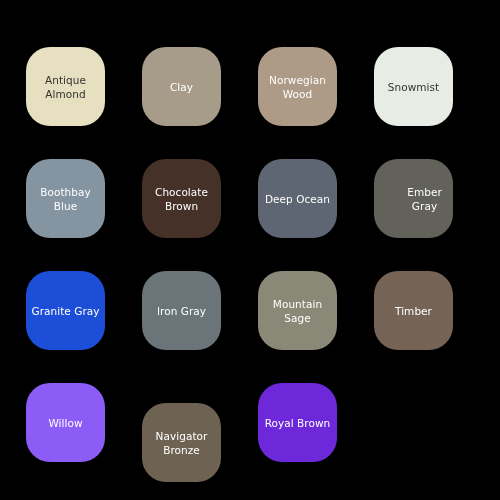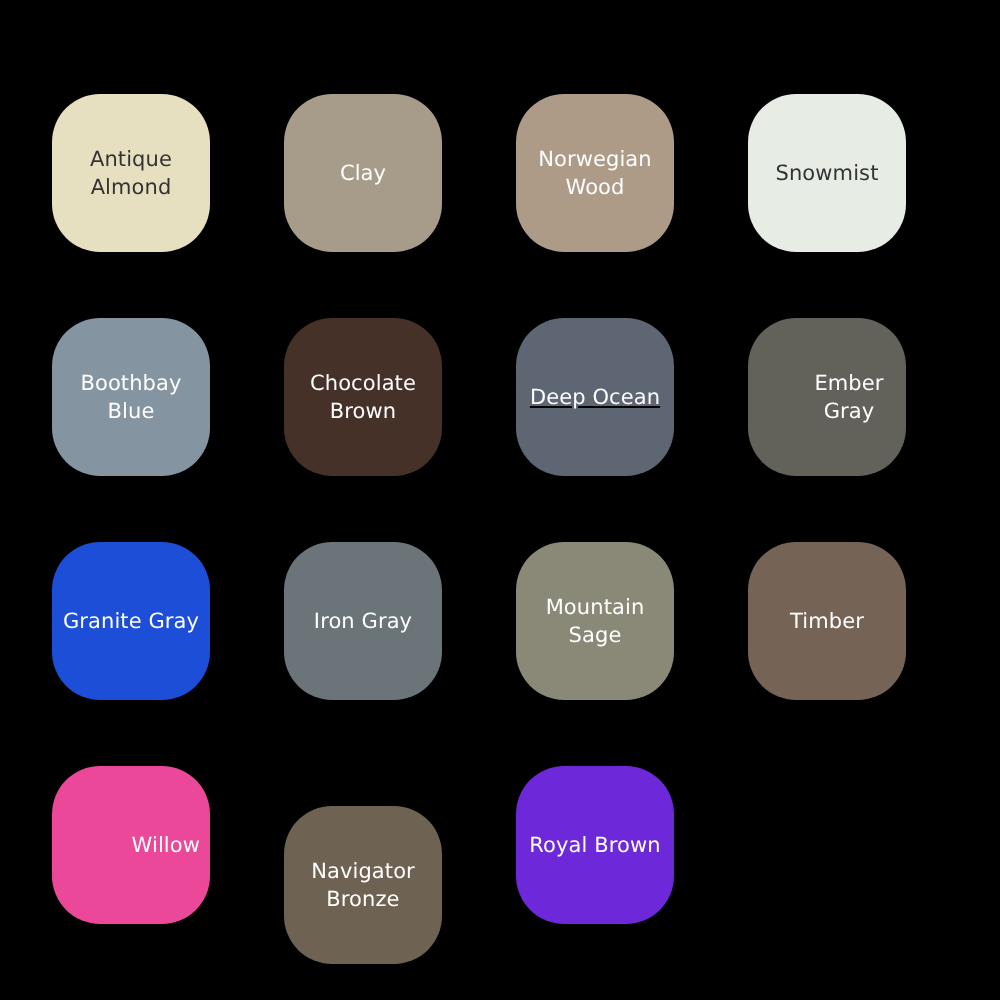--- a/index.html
+++ b/index.html
@@ -62,39 +62,39 @@
     </div>
     <div class="swatch" style="background: rgb(231, 236, 229);">
       <span class="swatch-label label-dark" style="color: rgb(51, 51, 51);">Snowmist</span>
     </div>
     <div class="swatch" style="background: rgb(132, 148, 160);">
       <span class="swatch-label label-light" style="color: rgb(255, 255, 255);">Boothbay Blue</span>
     </div>
     <div class="swatch" style="background: rgb(70, 49, 41);">
       <span class="swatch-label label-light" style="color: rgb(255, 255, 255);">Chocolate Brown</span>
     </div>
-    <div class="swatch" style="background: rgb(94, 101, 115); text-decoration: underline;">
+    <div class="swatch" style="background: rgb(94, 101, 115);">
       <span class="swatch-label label-light" style="color: rgb(255, 255, 255);">Deep Ocean</span>
     </div>
     <div class="swatch" style="background: rgb(98, 98, 91); padding-left: 27px;">
       <span class="swatch-label label-light" style="color: rgb(255, 255, 255);">Ember Gray</span>
     </div>
     <div class="swatch" style="background: #1d4ed8;">
       <span class="swatch-label label-light" style="color: rgb(255, 255, 255);">Granite Gray</span>
     </div>
     <div class="swatch" style="background: rgb(107, 116, 120);">
       <span class="swatch-label label-light" style="color: rgb(255, 255, 255);">Iron Gray</span>
     </div>
     <div class="swatch" style="background: rgb(138, 136, 119);">
       <span class="swatch-label label-light" style="color: rgb(255, 255, 255);">Mountain Sage</span>
     </div>
     <div class="swatch" style="background: rgb(117, 99, 86);">
       <span class="swatch-label label-light" style="color: rgb(255, 255, 255);">Timber</span>
     </div>
-    <div class="swatch" style="background: #ec4899; justify-content: flex-end;">
+    <div class="swatch" style="background: #8b5cf6;">
       <span class="swatch-label label-light" style="color: rgb(255, 255, 255);">Willow</span>
     </div>
     <div class="swatch" style="background: rgb(110, 99, 83); margin-top: 20px;">
       <span class="swatch-label label-light" style="color: rgb(255, 255, 255);">Navigator Bronze</span>
     </div>
     <div class="swatch" style="background: #6d28d9;">
       <span class="swatch-label label-light" style="color: rgb(255, 255, 255);">Royal Brown</span>
     </div>
   </div>
 

